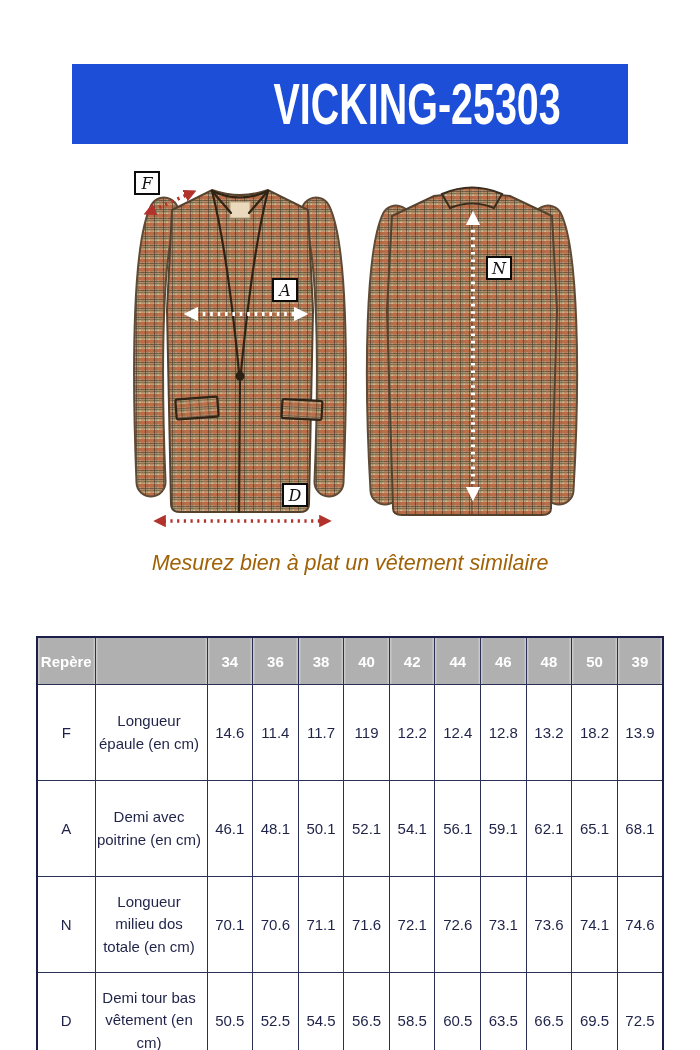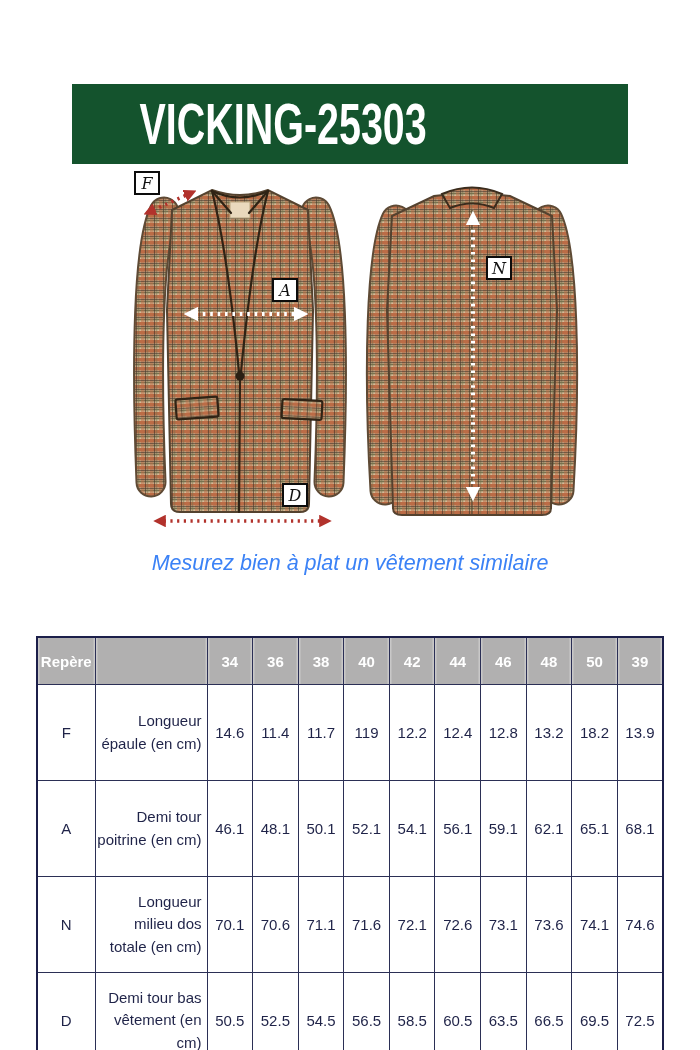--- a/index.html
+++ b/index.html
@@ -2,22 +2,22 @@
 <html><head>
 <meta charset="utf-8">
 <style>
   html,body{margin:0;padding:0;background:#ffffff;}
   .page{
     position:relative;width:700px;height:1050px;background:#ffffff;
     font-family:"Liberation Sans",sans-serif;overflow:hidden;
   }
   
   .banner{
-    position:absolute;left:72px;top:84px;width:556px;height:80px;
-    background:#14532d;display:flex;align-items:center;justify-content:flex-start;
+    position:absolute;left:72px;top:64px;width:556px;height:80px;
+    background:#1d4ed8;display:flex;align-items:center;justify-content:flex-end;
   }
   .banner-title{
     color:#ffffff;font-weight:700;font-size:58px;line-height:1;
     transform:scaleX(0.68);letter-spacing:0px;white-space:nowrap;
   }
   
   .diagram{position:absolute;left:60px;top:160px;width:580px;height:385px;}
   .diagram svg{position:absolute;left:0;top:0;}
   .mlabel{
     position:absolute;width:26px;height:24px;background:#ffffff;
@@ -25,41 +25,41 @@
     font-family:"DejaVu Serif",serif;font-style:italic;font-size:16px;color:#111;
     box-sizing:border-box;
   }
   .mlabel-f{left:74px;top:11px;}
   .mlabel-a{left:212px;top:118px;}
   .mlabel-n{left:426px;top:96px;}
   .mlabel-d{left:222px;top:323px;}
   
   .note{
     position:absolute;left:0;top:549px;width:700px;text-align:center;
-    font-style:italic;font-size:21.5px;line-height:1.32;color:#3b82f6;
+    font-style:italic;font-size:21.5px;line-height:1.32;color:#a16207;
     font-weight:400;
   }
   
   table.size-table{
     position:absolute;left:36px;top:636px;width:628px;
     border-collapse:collapse;table-layout:fixed;
     border:2px solid #1c1f4a;
     font-size:15px;color:#1f2348;
   }
   table.size-table th{
     background:#b1b0b0;color:#ffffff;font-weight:700;height:44px;
     border:1px solid #2b2f55;text-align:center;
     box-shadow:inset 1.5px 0 0 #c9c8c8, inset -1.5px 0 0 #c9c8c8;
   }
   table.size-table td{
     border:1px solid #2b2f55;background:#ffffff;height:79px;
     text-align:center;vertical-align:middle;padding:2px;
   }
   table.size-table td.desc-cell{
-    text-align:right;padding:8px 5px 8px 1px;line-height:1.5;
+    text-align:center;padding:8px 5px 8px 1px;line-height:1.5;
   }
 </style>
 </head>
 <body>
 
 <div class="page">
 
   <div class="banner">
     <span class="banner-title">VICKING-25303</span>
   </div>
@@ -167,21 +167,21 @@
           <td>119</td>
           <td>12.2</td>
           <td>12.4</td>
           <td>12.8</td>
           <td>13.2</td>
           <td>18.2</td>
           <td>13.9</td>
         </tr>
         <tr>
           <td>A</td>
-          <td class="desc-cell">Demi tour poitrine (en cm)</td>
+          <td class="desc-cell">Demi avec poitrine (en cm)</td>
           <td>46.1</td>
           <td>48.1</td>
           <td>50.1</td>
           <td>52.1</td>
           <td>54.1</td>
           <td>56.1</td>
           <td>59.1</td>
           <td>62.1</td>
           <td>65.1</td>
           <td>68.1</td>

